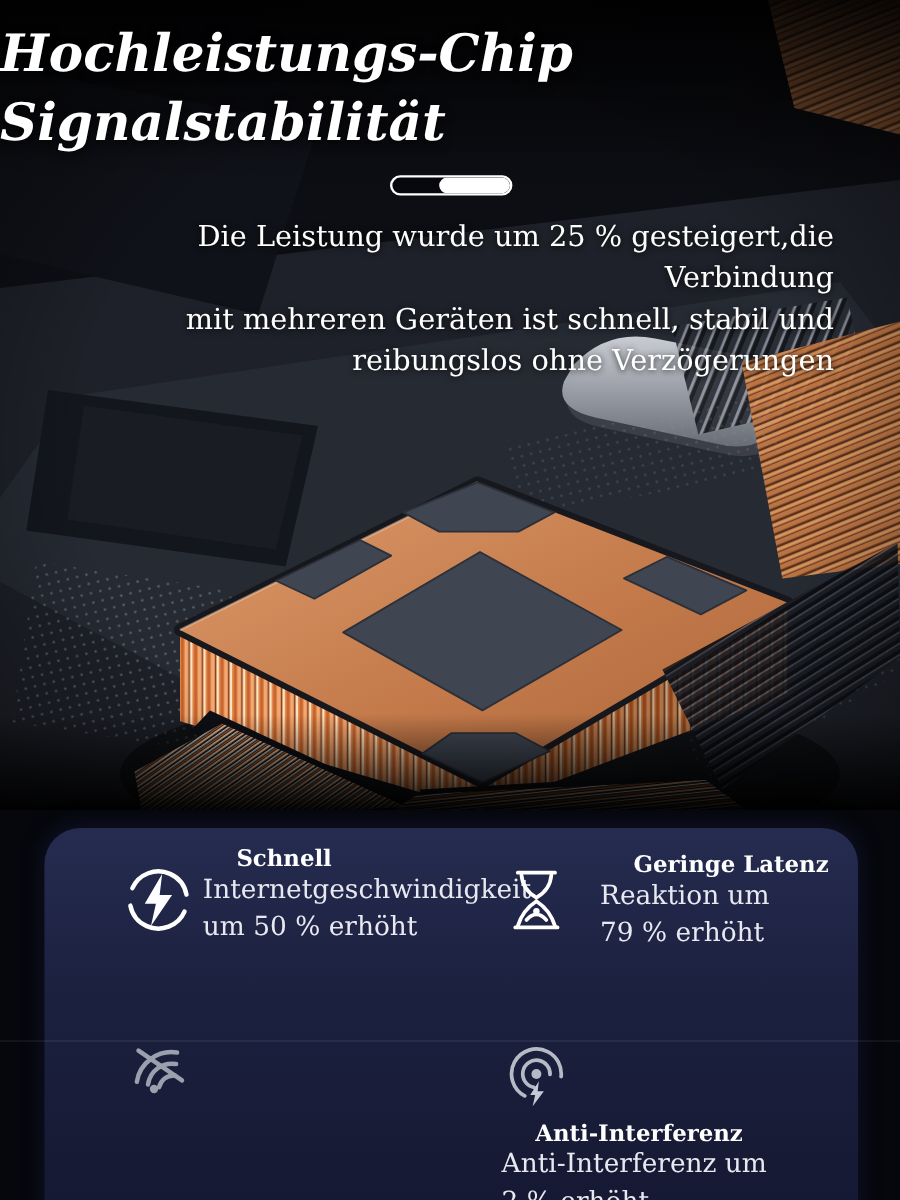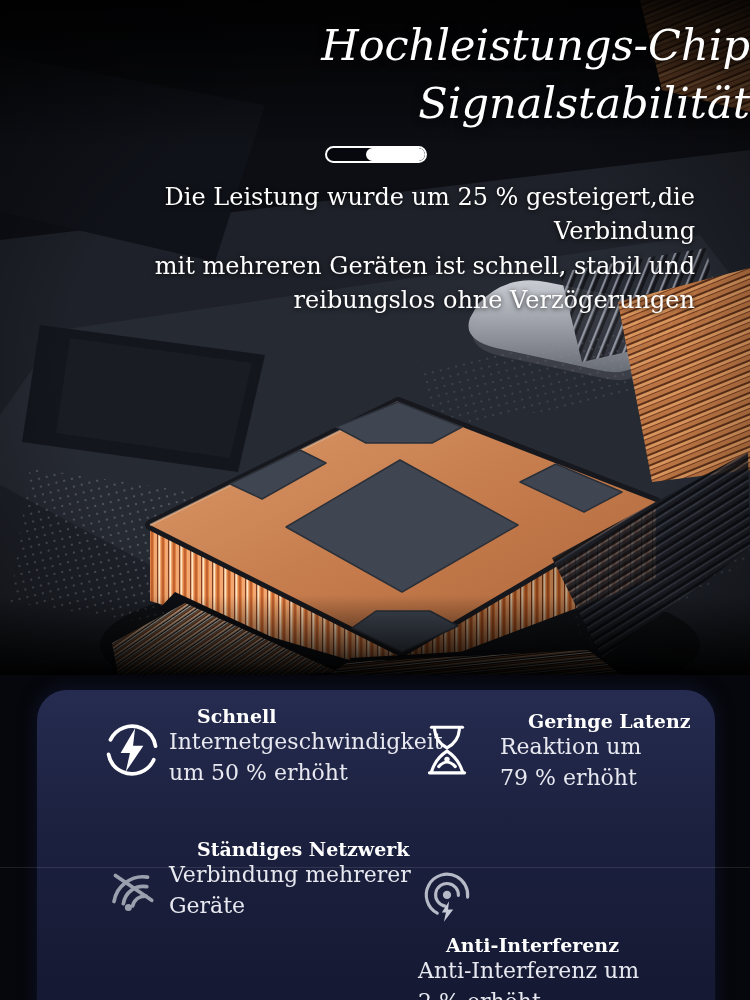--- a/index.html
+++ b/index.html
@@ -3,22 +3,22 @@
 <meta charset="utf-8">
 <style>
   * { margin:0; padding:0; box-sizing:border-box; }
   html,body { width:750px; height:1000px; overflow:hidden; background:#06070c; }
   body { font-family:"DejaVu Serif", serif; position:relative; }
 
   
   .hero { position:absolute; left:0; top:0; width:750px; height:675px; overflow:hidden; background:#0a0b10; }
   .hero svg.scene { position:absolute; left:0; top:0; }
 
-  .hero-title { position:absolute; top:16px; left:0; width:750px; text-align:right;
-    font-weight:normal; font-style:italic; font-size:43px; line-height:1.35; color:#ffffff;
+  .hero-title { position:absolute; top:16px; left:0; width:750px; text-align:left;
+    font-weight:bold; font-style:italic; font-size:43px; line-height:1.35; color:#ffffff;
     text-shadow:0 2px 8px rgba(0,0,0,.75); }
 
   .progress-track { position:absolute; left:325px; top:146px; width:102px; height:17px;
     border:2px solid #ffffff; border-radius:9px; background:rgba(6,7,14,.92); overflow:hidden; }
   .progress-fill { position:absolute; right:0; top:0; height:100%; width:60%;
     background:#ffffff; border-radius:7px; }
 
   .hero-desc { position:absolute; top:180px; left:55px; width:640px; text-align:right;
     color:#ffffff; font-size:24px; line-height:1.43; white-space:pre-line;
     text-shadow:0 1px 5px rgba(0,0,0,.8); }
@@ -220,25 +220,20 @@
   <div class="feature f3">
     <svg class="icn" viewBox="0 0 56 56" aria-hidden="true">
       <g transform="rotate(-36 28 28)" fill="none" stroke="#9aa0ad" stroke-width="3.6" stroke-linecap="round">
         <path d="M8,26 C19,15 37,15 48,26"></path>
         <path d="M14,33 C22,25 34,25 42,33"></path>
         <path d="M20,40 C25,36 31,36 36,40"></path>
       </g>
       <circle cx="24.5" cy="44" r="3.4" fill="#9aa0ad"></circle>
       <line x1="12" y1="13" x2="47" y2="37" stroke="#9aa0ad" stroke-width="3.6" stroke-linecap="round"></line>
     </svg>
-    <div class="ftxt">
-      <div class="ftitle">Ständiges Netzwerk</div>
-      <div class="fdesc">Verbindung mehrerer
-Geräte</div>
-    </div>
   </div>
 
   <div class="feature f4">
     <svg class="icn" viewBox="0 0 56 56" aria-hidden="true">
       <circle cx="28" cy="26" r="20" fill="none" stroke="#b6bac6" stroke-width="3" stroke-dasharray="86 39.7" stroke-linecap="round" transform="rotate(118 28 26)"></circle>
       <circle cx="28" cy="26" r="11" fill="none" stroke="#b6bac6" stroke-width="3" stroke-dasharray="50 19.1" stroke-linecap="round" transform="rotate(100 28 26)"></circle>
       <circle cx="28" cy="26" r="4" fill="#b6bac6"></circle>
       <polygon points="30,32 23,43 27,43 25,52 34,40 29,40" fill="#c6cad6"></polygon>
     </svg>
     <div class="ftxt">

